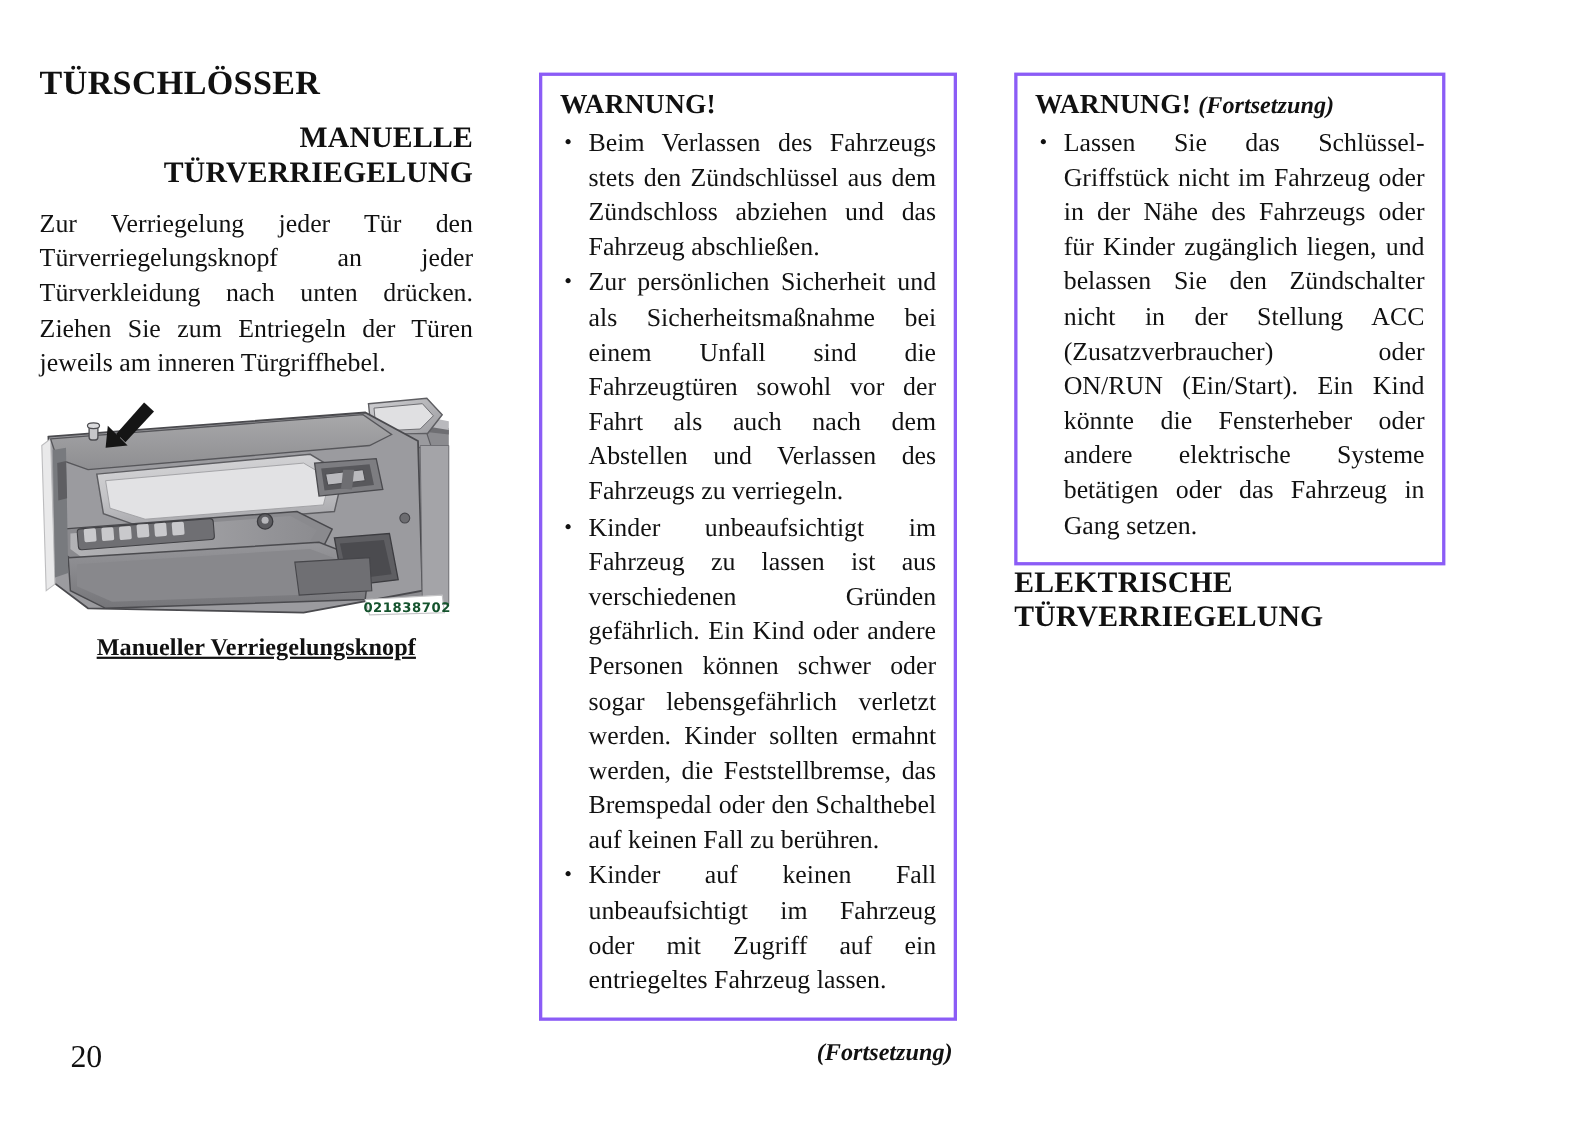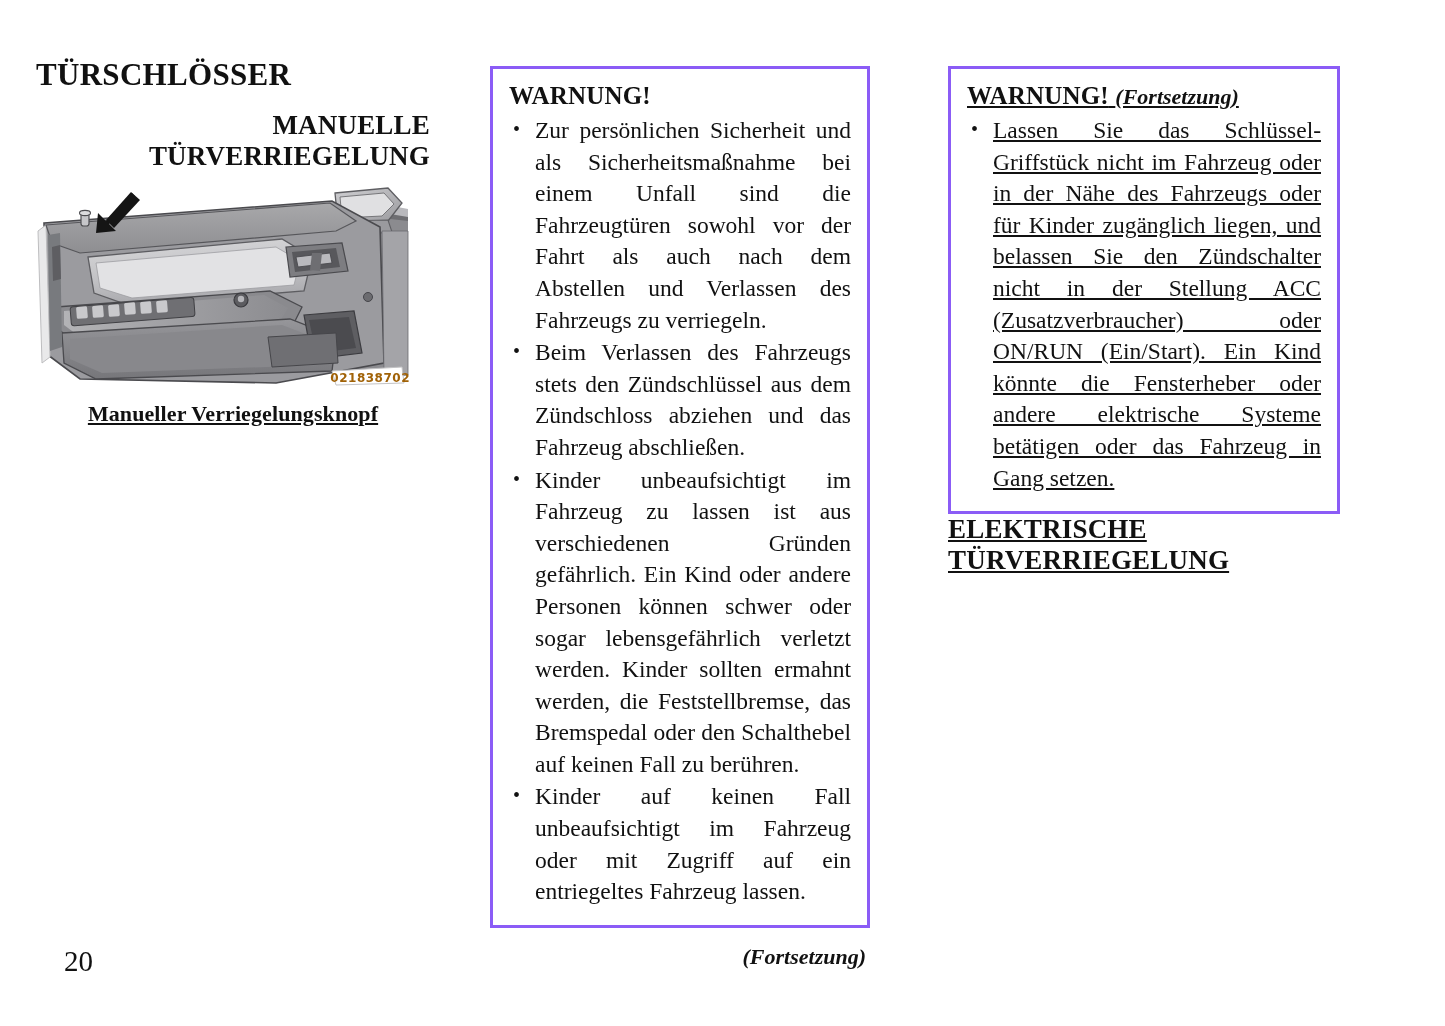--- a/index.html
+++ b/index.html
@@ -22,21 +22,21 @@
     background: #ffffff;
   }
 
   
   .col {
     position: absolute;
     top: 0;
   }
   .col-left   { left: 36px;  width: 394px; }
   .col-mid    { left: 490px; width: 380px; }
-  .col-right  { left: 948px; width: 392px; text-decoration: underline; }
+  .col-right  { left: 922px; width: 392px; }
 
   
   .h1 {
     font-size: 31px;
     font-weight: bold;
     letter-spacing: 0.3px;
     line-height: 1.1;
     margin: 0;
   }
   .h2 {
@@ -121,21 +121,21 @@
     background: #ffffff;
   }
   .fig-number {
     position: absolute;
     right: 10px;
     bottom: 6px;
     font-family: "DejaVu Sans", sans-serif;
     font-size: 12px;
     font-weight: bold;
     letter-spacing: 0.5px;
-    color: #a16207;
+    color: #14532d;
     background: rgba(255,255,255,0.0);
   }
   .caption {
     text-align: center;
     font-size: 22px;
     font-weight: bold;
     margin-top: 10px;
     letter-spacing: 0.1px;
     text-decoration: underline;
   }
@@ -153,20 +153,21 @@
 <body>
 
 <div class="page">
 
   <div class="col col-left" style="top:58px;">
 
     <h1 class="h1">TÜRSCHLÖSSER</h1>
 
     <h2 class="h2" style="margin-top:18px;text-align:right;">MANUELLE TÜRVERRIEGELUNG</h2>
 
+    <p class="body-text" style="margin-top:16px;">Zur Verriegelung jeder Tür den Türverriegelungsknopf an jeder Türverkleidung nach unten drücken. Ziehen Sie zum Entriegeln der Türen jeweils am inneren Türgriffhebel.</p>
 
     <div class="figure">
       <div class="figure-img-wrap">
         <svg viewBox="0 0 384 204" width="384" height="204">
           <defs>
             <linearGradient id="gTrimTop" x1="0" y1="0" x2="0" y2="1">
               <stop offset="0%" stop-color="#a8a8aa"></stop>
               <stop offset="100%" stop-color="#8e8e91"></stop>
             </linearGradient>
             <linearGradient id="gArmrestPad" x1="0" y1="0" x2="0.2" y2="1">
@@ -268,22 +269,22 @@
     </div>
 
   </div>
 
   <div class="col col-mid" style="top:66px;">
 
     <div class="warnbox">
       <div class="warn-title">WARNUNG!</div>
 
       <ul class="warn-list">
+        <li>Beim Verlassen des Fahrzeugs stets den Zündschlüssel aus dem Zündschloss abziehen und das Fahrzeug abschließen.</li>
         <li>Zur persönlichen Sicherheit und als Sicherheitsmaßnahme bei einem Unfall sind die Fahrzeugtüren sowohl vor der Fahrt als auch nach dem Abstellen und Verlassen des Fahrzeugs zu verriegeln.</li>
-        <li>Beim Verlassen des Fahrzeugs stets den Zündschlüssel aus dem Zündschloss abziehen und das Fahrzeug abschließen.</li>
         <li>Kinder unbeaufsichtigt im Fahrzeug zu lassen ist aus verschiedenen Gründen gefährlich. Ein Kind oder andere Personen können schwer oder sogar lebensgefährlich verletzt werden. Kinder sollten ermahnt werden, die Feststellbremse, das Bremspedal oder den Schalthebel auf keinen Fall zu berühren.</li>
         <li>Kinder auf keinen Fall unbeaufsichtigt im Fahrzeug oder mit Zugriff auf ein entriegeltes Fahrzeug lassen.</li>
       </ul>
     </div>
 
     <div class="cont-note">(Fortsetzung)</div>
   </div>
 
   <div class="col col-right" style="top:66px;">
 

